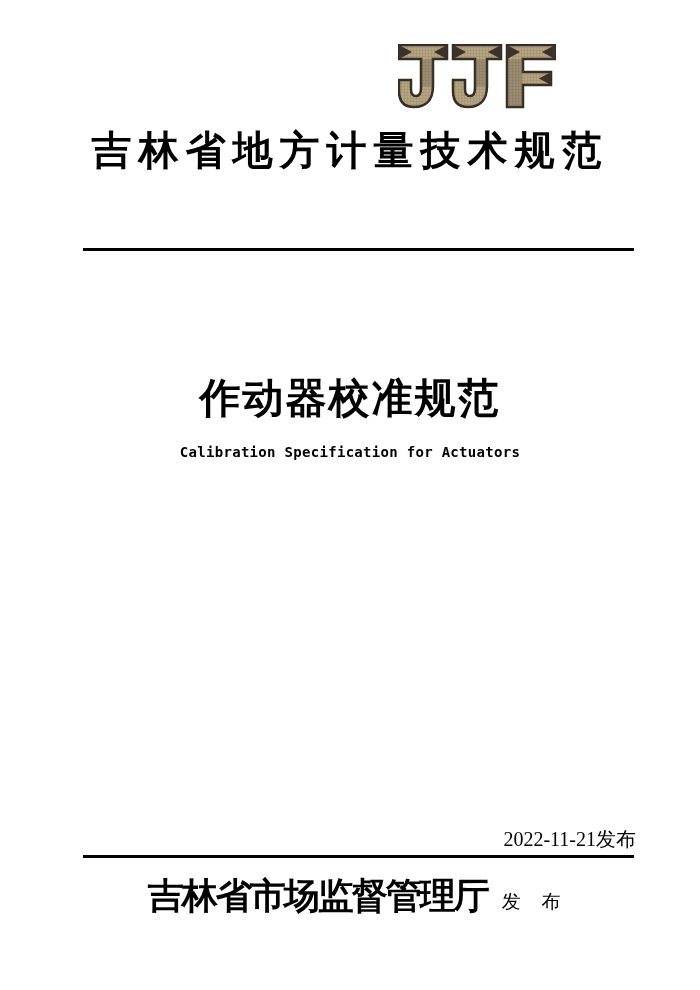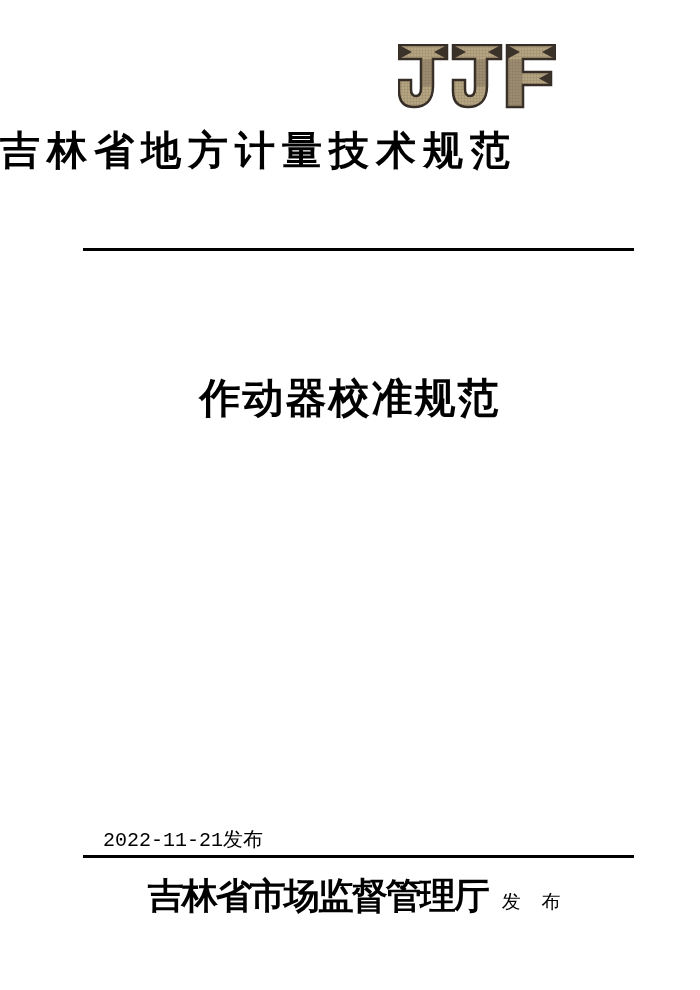--- a/index.html
+++ b/index.html
@@ -15,20 +15,21 @@
   .sr-only{
     position:absolute;width:1px;height:1px;overflow:hidden;
     clip:rect(0 0 0 0);white-space:nowrap;
   }
   .logo{position:absolute;left:398px;top:44px;width:158px;height:66px;}
   .letter{fill:url(#hatch);stroke:#352d26;stroke-width:2.5;stroke-linejoin:miter;}
   .bevel{fill:#3b332a;}
   .shade{fill:#6b5d4c;opacity:.35;}
   .main-title{
     position:absolute;top:128px;left:0;right:0;margin:0;
+    text-align:center;
     font-family:"Liberation Serif","DejaVu Serif",serif;
     font-weight:bold;font-size:40px;letter-spacing:7px;line-height:1.15;
   }
   .doc-number{
     position:absolute;top:199px;left:374px;
     font-family:"DejaVu Sans Mono","Liberation Mono",monospace;
     font-size:18px;letter-spacing:-0.5px;
   }
   .rule{position:absolute;left:83px;width:551px;height:3px;background:#000;}
   .rule-top{top:248px;}
@@ -40,22 +41,22 @@
     font-weight:bold;font-size:41px;letter-spacing:2px;line-height:1.1;
   }
   .doc-subtitle{
     position:absolute;top:444px;left:0;right:0;
     text-align:center;
     font-family:"DejaVu Sans Mono","Liberation Mono",monospace;
     font-weight:bold;font-size:14px;letter-spacing:0.3px;
   }
   .date-row{
     position:absolute;top:826px;left:103px;right:64px;
-    display:flex;justify-content:space-between;align-items:baseline;
-    font-family:Liberation Mono, monospace;
+    display:flex;justify-content:flex-end;align-items:baseline;
+    font-family:Liberation Serif, serif;
     font-size:20px;
   }
   .publisher-row{
     position:absolute;top:872px;left:16px;right:0;
     text-align:center;white-space:nowrap;
   }
   .publisher{
     font-family:"Liberation Serif","DejaVu Serif",serif;
     font-weight:bold;font-size:36px;letter-spacing:-2px;
   }
@@ -98,20 +99,21 @@
     </svg>
   </div>
 
   <h1 class="main-title">吉林省地方计量技术规范</h1>
 
 
   <div class="rule rule-top"></div>
 
   <h2 class="doc-title">作动器校准规范</h2>
 
+  <div class="doc-subtitle">Calibration Specification for Actuators</div>
 
   <div class="date-row">
     <span>2022-11-21发布</span>
   </div>
 
   <div class="rule rule-bottom"></div>
 
   <div class="publisher-row">
     <span class="publisher">吉林省市场监督管理厅</span><span class="publish-label">发 布</span>
   </div>

